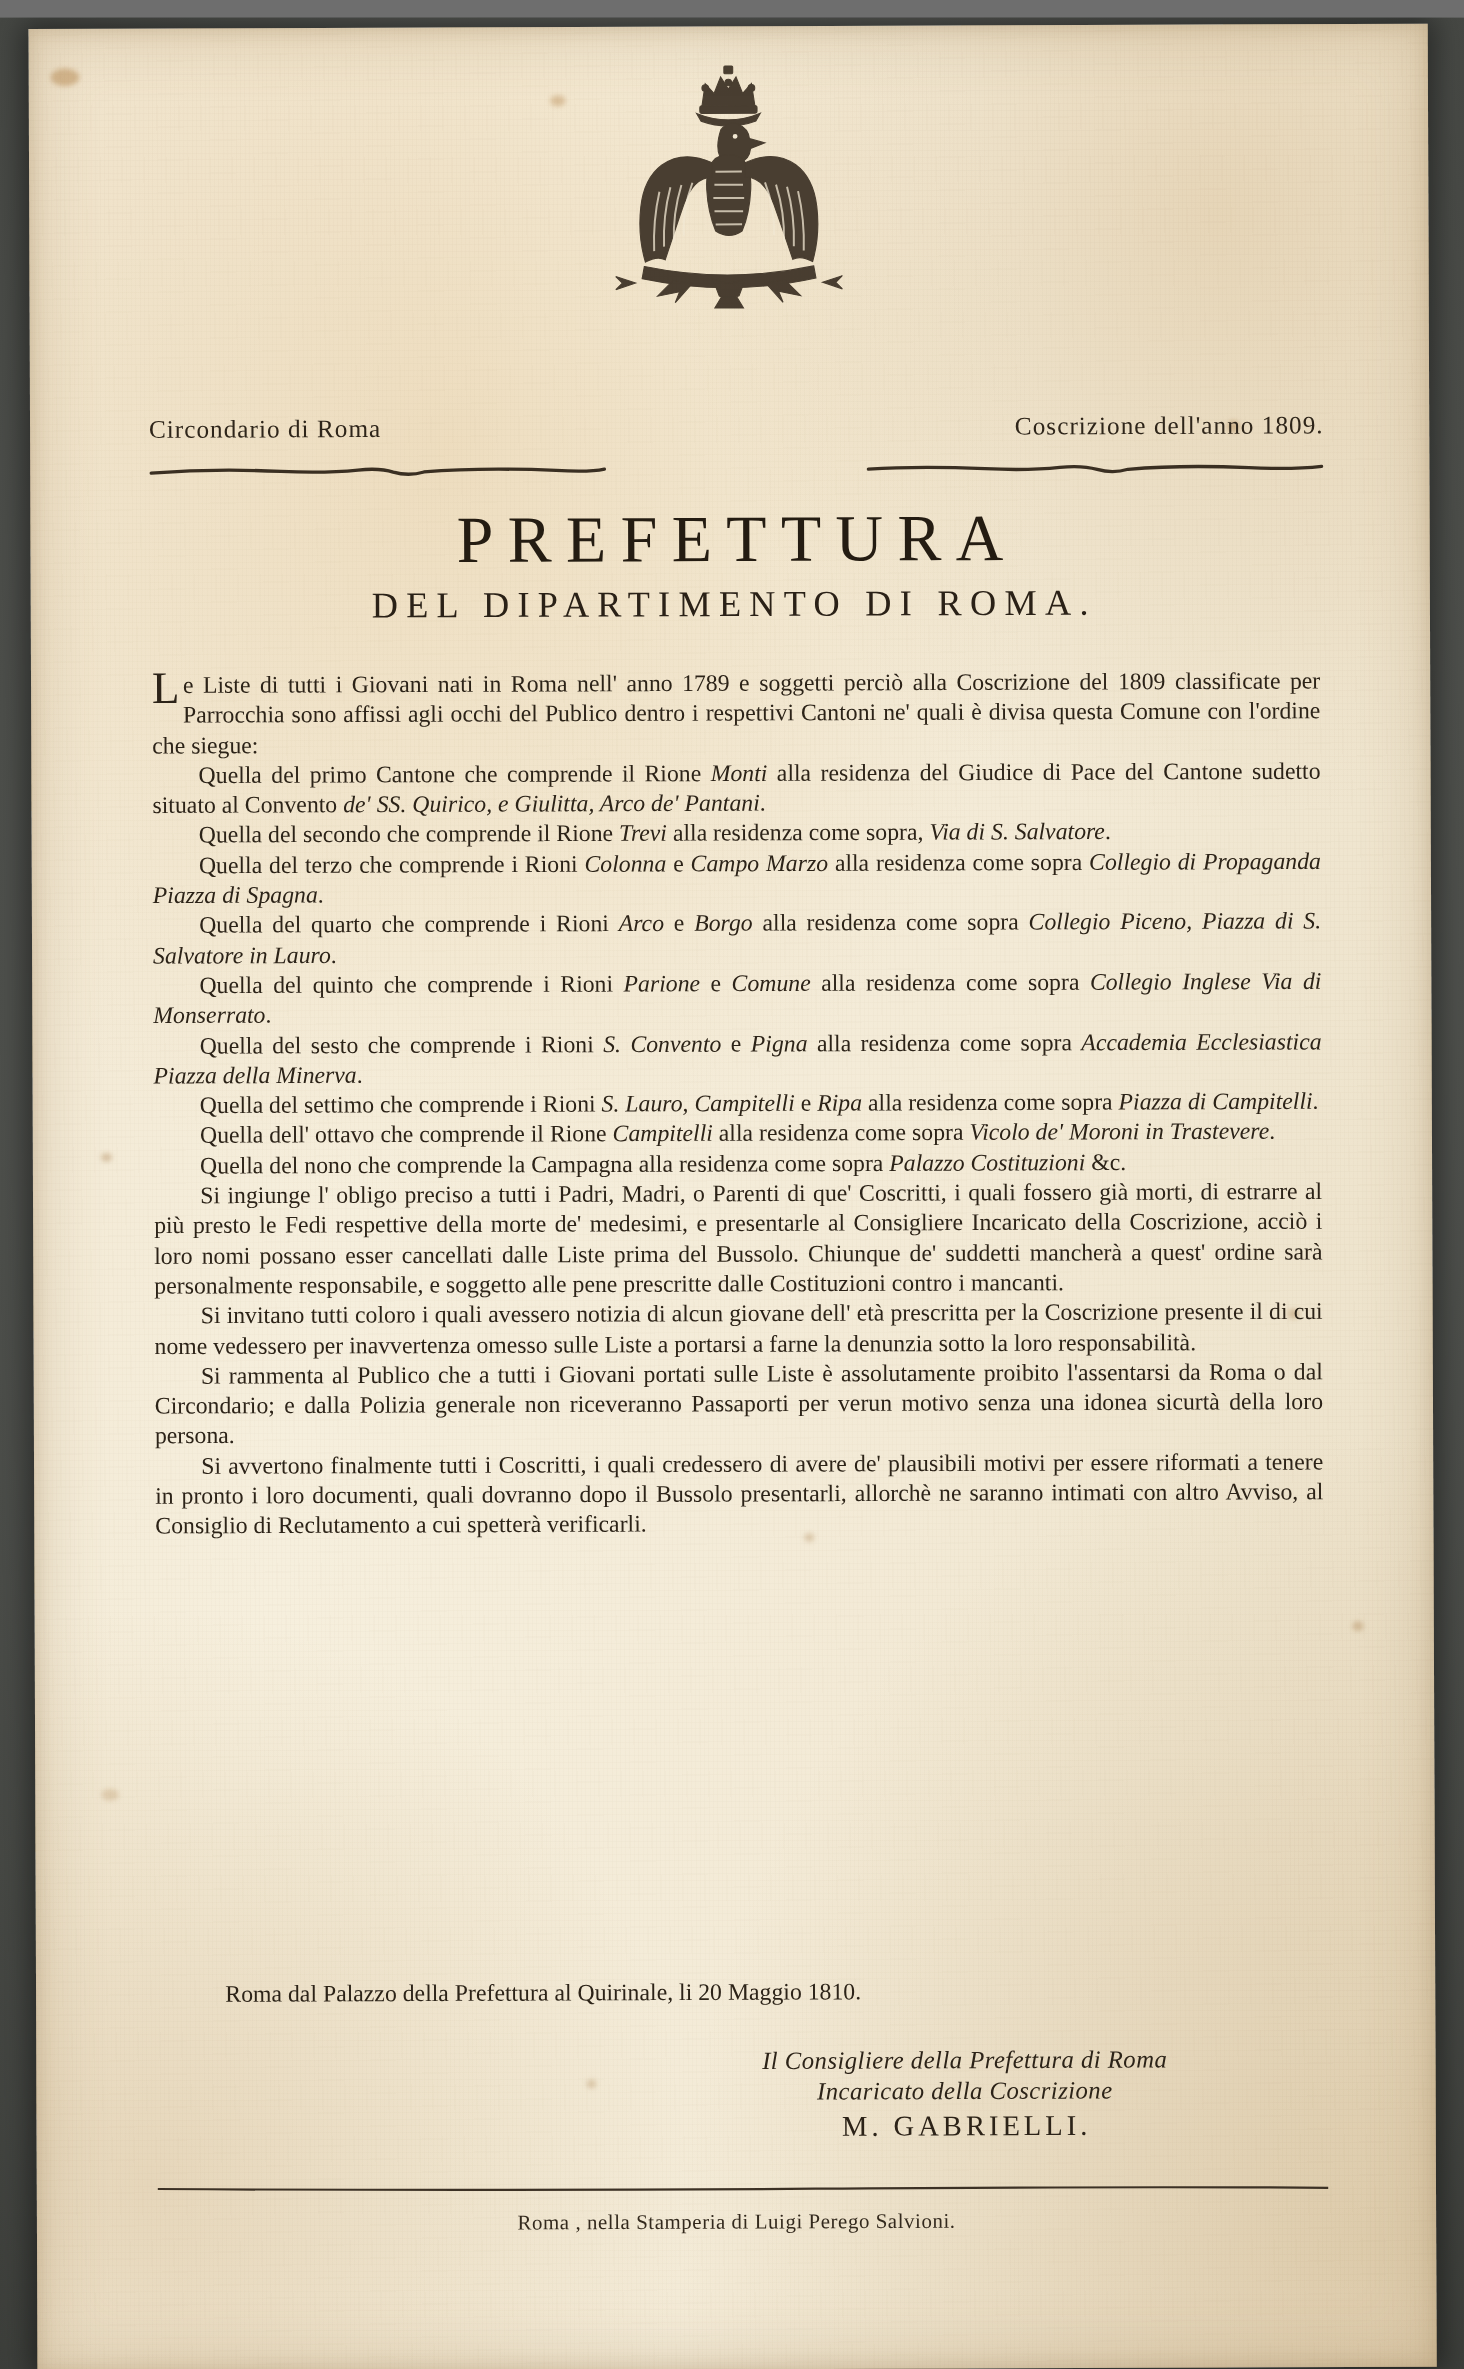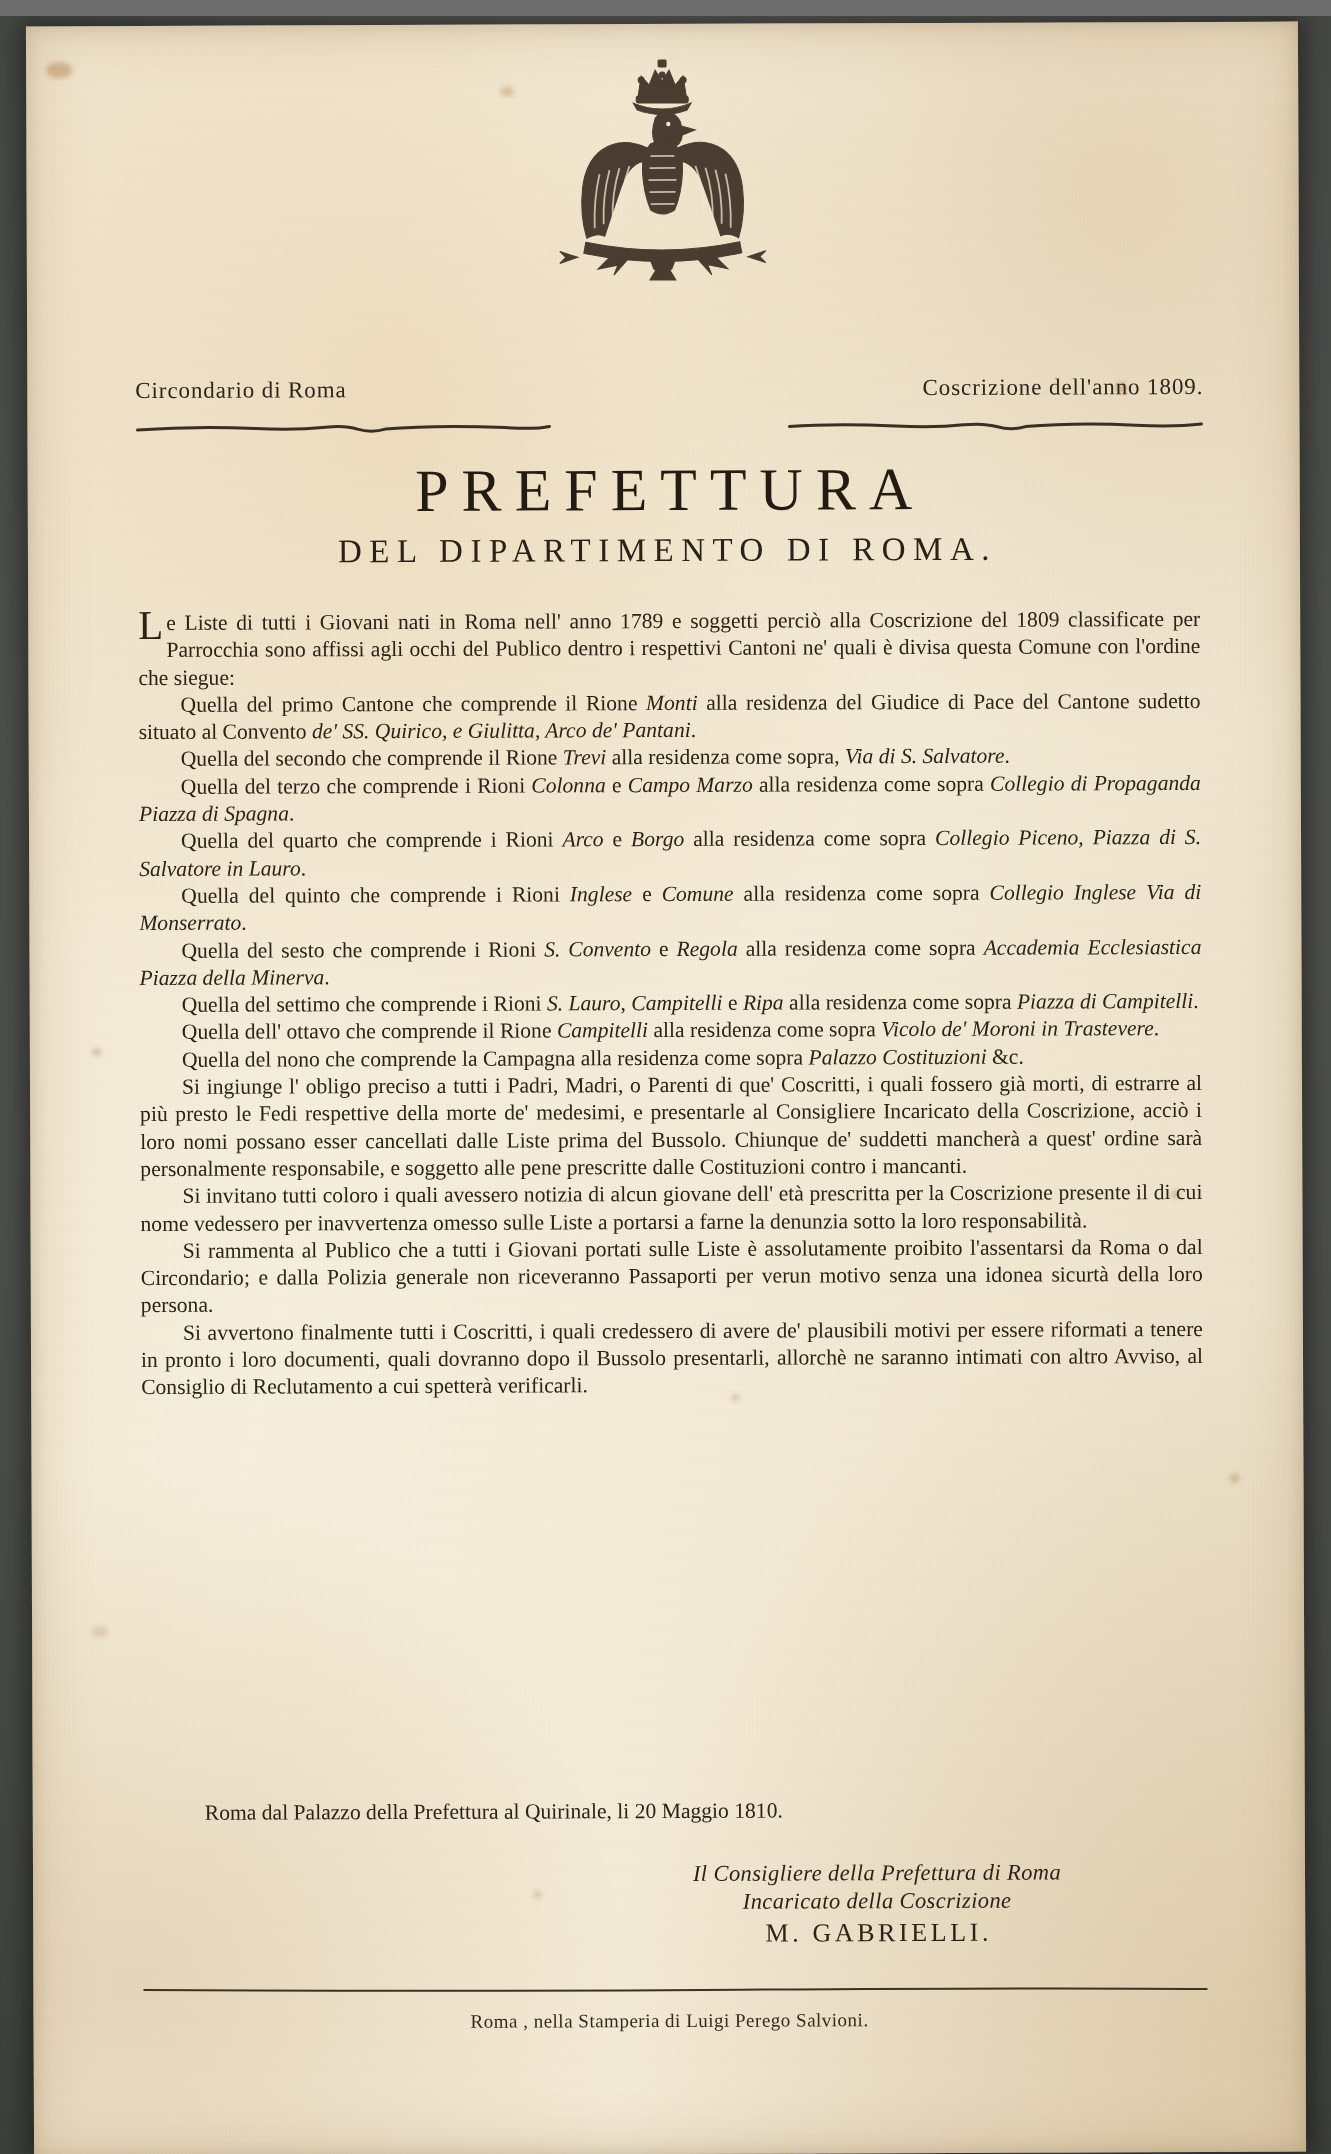--- a/index.html
+++ b/index.html
@@ -313,23 +313,23 @@
         <p class="p-first"><span class="dropcap">L</span><span>e Liste di tutti i Giovani nati in Roma nell' anno 1789 e soggetti perciò alla Coscrizione del 1809 classificate per Parrocchia sono affissi agli occhi del Publico dentro i respettivi Cantoni ne' quali è divisa questa Comune con l'ordine che siegue:</span></p>
 
         <p><span>Quella del primo Cantone che comprende il Rione </span><i>Monti</i><span> alla residenza del Giudice di Pace del Cantone sudetto situato al Convento </span><i>de' SS. Quirico, e Giulitta, Arco de' Pantani</i><span>.</span></p>
 
         <p><span>Quella del secondo che comprende il Rione </span><i>Trevi</i><span> alla residenza come sopra, </span><i>Via di S. Salvatore</i><span>.</span></p>
 
         <p><span>Quella del terzo che comprende i Rioni </span><i>Colonna</i><span> e </span><i>Campo Marzo</i><span> alla residenza come sopra </span><i>Collegio di Propaganda Piazza di Spagna</i><span>.</span></p>
 
         <p><span>Quella del quarto che comprende i Rioni </span><i>Arco</i><span> e </span><i>Borgo</i><span> alla residenza come sopra </span><i>Collegio Piceno, Piazza di S. Salvatore in Lauro</i><span>.</span></p>
 
-        <p><span>Quella del quinto che comprende i Rioni </span><i>Inglese</i><span> e </span><i>Comune</i><span> alla residenza come sopra </span><i>Collegio Inglese Via di Monserrato</i><span>.</span></p>
-
-        <p><span>Quella del sesto che comprende i Rioni </span><i>S. Convento</i><span> e </span><i>Regola</i><span> alla residenza come sopra </span><i>Accademia Ecclesiastica Piazza della Minerva</i><span>.</span></p>
+        <p><span>Quella del quinto che comprende i Rioni </span><i>Parione</i><span> e </span><i>Comune</i><span> alla residenza come sopra </span><i>Collegio Inglese Via di Monserrato</i><span>.</span></p>
+
+        <p><span>Quella del sesto che comprende i Rioni </span><i>S. Convento</i><span> e </span><i>Pigna</i><span> alla residenza come sopra </span><i>Accademia Ecclesiastica Piazza della Minerva</i><span>.</span></p>
 
         <p><span>Quella del settimo che comprende i Rioni </span><i>S. Lauro</i><span>, </span><i>Campitelli</i><span> e </span><i>Ripa</i><span> alla residenza come sopra </span><i>Piazza di Campitelli</i><span>.</span></p>
 
         <p><span>Quella dell' ottavo che comprende il Rione </span><i>Campitelli</i><span> alla residenza come sopra </span><i>Vicolo de' Moroni in Trastevere</i><span>.</span></p>
 
         <p><span>Quella del nono che comprende la Campagna alla residenza come sopra </span><i>Palazzo Costituzioni</i><span> &amp;c.</span></p>
 
         <p>Si ingiunge l' obligo preciso a tutti i Padri, Madri, o Parenti di que' Coscritti, i quali fossero già morti, di estrarre al più presto le Fedi respettive della morte de' medesimi, e presentarle al Consigliere Incaricato della Coscrizione, acciò i loro nomi possano esser cancellati dalle Liste prima del Bussolo. Chiunque de' suddetti mancherà a quest' ordine sarà personalmente responsabile, e soggetto alle pene prescritte dalle Costituzioni contro i mancanti.</p>
 
         <p>Si invitano tutti coloro i quali avessero notizia di alcun giovane dell' età prescritta per la Coscrizione presente il di cui nome vedessero per inavvertenza omesso sulle Liste a portarsi a farne la denunzia sotto la loro responsabilità.</p>

